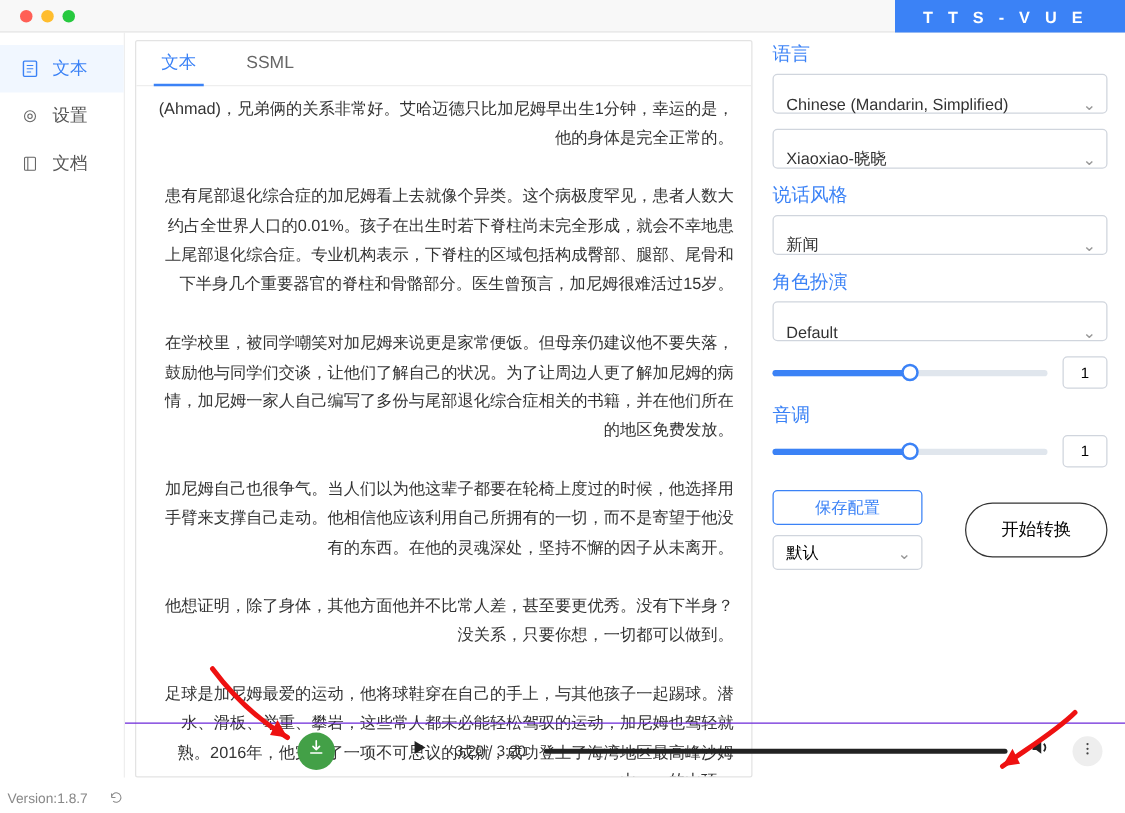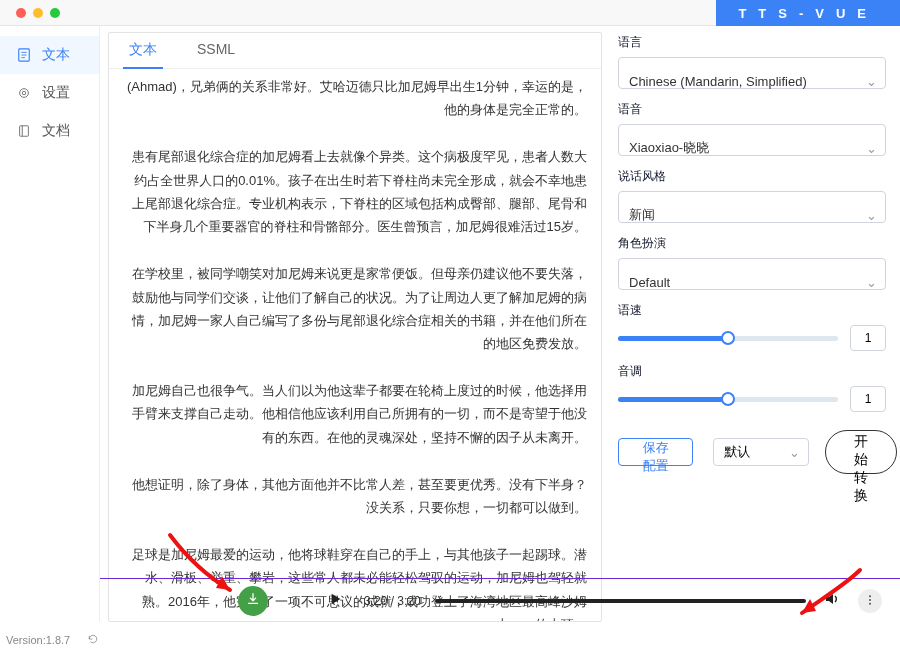--- a/index.html
+++ b/index.html
@@ -21,31 +21,31 @@
     .main {flex:1;display:flex;padding:6px 8px 0;gap:10px;min-width:0;}
 
     .center {flex:1;border:1px solid #e3e3e3;border-radius:2px;display:flex;flex-direction:column;min-width:0;}
     .tabs {display:flex;border-bottom:1px solid #eee;padding:0 14px;gap:28px;}
     .tab {padding:8px 6px;font-size:14px;color:#666;cursor:pointer;}
     .tab.active {color:#3b82f6;border-bottom:2px solid #3b82f6;margin-bottom:-1px;}
     .textarea {flex:1;padding:6px 14px;font-size:13px;line-height:1.8;color:#333;overflow:hidden;white-space:pre-wrap;word-break:break-all;text-align:right;}
 
     .right {width:280px;padding:2px 6px;}
     .field {margin-bottom:12px;}
-    .lbl {font-size:12px;color:#0f172a;margin-bottom:6px;}
+    .lbl {font-size:15px;color:#3b82f6;margin-bottom:6px;}
     .select {width:100%;height:32px;border:1px solid #d0d5dd;border-radius:4px;padding:16px 28px 0 10px;font-size:13px;color:#333;background:#fff;position:relative;display:flex;align-items:center;}
     .chev {position:absolute;right:8px;color:#999;}
     .slrow {display:flex;align-items:center;gap:12px;}
     .track {flex:1;height:5px;background:#e0e6ed;border-radius:3px;position:relative;}
     .fill {position:absolute;left:0;height:100%;background:#3b82f6;border-radius:3px;}
     .thumb {position:absolute;width:14px;height:14px;background:#fff;border:2px solid #3b82f6;border-radius:50%;top:50%;transform:translate(-50%,-50%);}
     .valbox {width:36px;height:26px;border:1px solid #d0d5dd;border-radius:4px;font-size:12px;display:flex;align-items:center;justify-content:center;}
 
     .actions {display:flex;gap:16px;align-items:center;margin-top:18px;justify-content:space-between;}
-    .savecol {display:flex;flex-direction:row;gap:20px;}
+    .savecol {display:flex;flex-direction:column;gap:8px;}
     .savebtn {height:28px;border:1px solid #3b82f6;color:#3b82f6;background:#fff;border-radius:4px;padding:0 18px;font-size:13px;}
     .convert {height:44px;border:1px solid #333;background:#fff;border-radius:22px;padding:2px 28px;font-size:14px;}
 
     .player {height:44px;border-top:1px solid #6d28d9;display:flex;align-items:center;padding:0 18px;gap:14px;position:absolute;bottom:28px;left:100px;right:0;}
     .dl {width:30px;height:30px;background:#43a047;border-radius:50%;display:flex;align-items:center;justify-content:center;color:#fff;margin-left:120px;}
     .play {width:28px;height:28px;display:flex;align-items:center;justify-content:center;margin-left:40px;}
     .time {font-size:12px;color:#333;}
     .pbar {flex:1;height:4px;background:#222;border-radius:2px;}
     .vol,.more {width:24px;height:24px;display:flex;align-items:center;justify-content:center;}
     .more {background:#eee;border-radius:50%;}
@@ -123,42 +123,40 @@
 
     <div class="right">
       <div class="field">
         <div class="lbl">语言</div>
         <div class="select">
             <span>Chinese (Mandarin, Simplified)</span>
             <span class="chev">⌄</span>
           </div>
       </div>
       <div class="field">
-        <div class="lbl">语音</div>
         <div class="select">
             <span>Xiaoxiao-晓晓</span>
             <span class="chev">⌄</span>
           </div>
       </div>
       <div class="field">
         <div class="lbl">说话风格</div>
         <div class="select">
             <span>新闻</span>
             <span class="chev">⌄</span>
           </div>
       </div>
       <div class="field">
         <div class="lbl">角色扮演</div>
         <div class="select">
             <span>Default</span>
             <span class="chev">⌄</span>
           </div>
       </div>
       <div class="field">
-        <div class="lbl">语速</div>
         <div class="slrow">
           <div class="track">
               <div class="fill" style="width:50%"></div>
               <div class="thumb" style="left:50%"></div>
             </div>
           <div class="valbox">1</div>
         </div>
       </div>
       <div class="field">
         <div class="lbl">音调</div>

